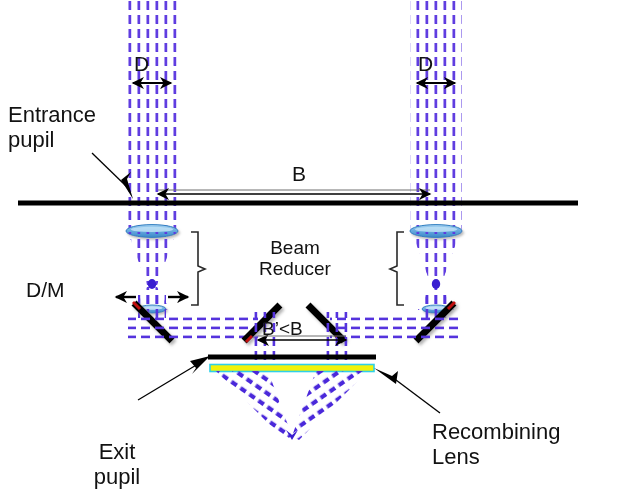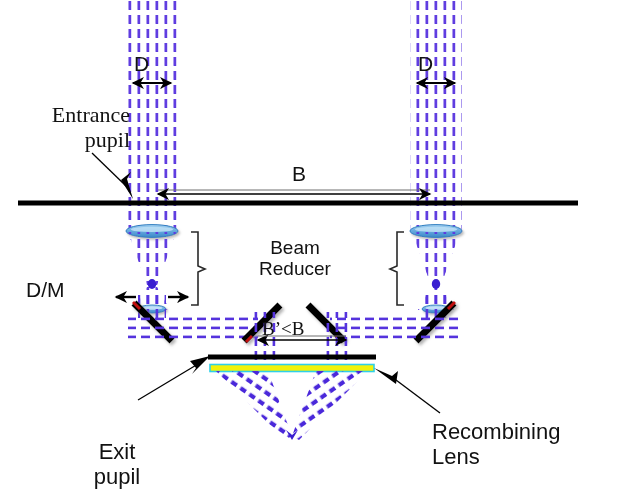--- a/index.html
+++ b/index.html
@@ -1,28 +1,28 @@
 <!DOCTYPE html>
 <html><head>
 <meta charset="utf-8">
 <style>
   html,body{margin:0;padding:0;background:#ffffff;}
   body{width:629px;height:498px;position:relative;overflow:hidden;
        font-family:"Liberation Sans","DejaVu Sans",sans-serif;color:#111;}
   #stage{position:absolute;left:0;top:0;width:629px;height:498px;}
   svg#diagram{position:absolute;left:0;top:0;width:629px;height:498px;}
   .lbl{position:absolute;white-space:pre;line-height:1.12;color:#121212;}
-  .lbl-entrance{left:8px;top:103px;width:122px;text-align:right;font-size:22px;font-family:Liberation Serif, serif;}
+  .lbl-entrance{left:8px;top:103px;width:122px;text-align:left;font-size:22px;}
   .lbl-exit{left:65px;top:412px;width:104px;text-align:center;font-size:22px;margin-top:28px;}
   .lbl-beamreducer{left:236px;top:237px;width:118px;text-align:center;font-size:19px;}
   .lbl-recomb{left:432px;top:420px;width:196px;text-align:left;font-size:22px;}
   .lbl-D-left{left:134px;top:52px;font-size:21px;}
   .lbl-D-right{left:418px;top:52px;font-size:21px;}
   .lbl-B{left:292px;top:162px;font-size:21px;}
-  .lbl-Bp{left:262px;top:318px;font-size:19px;font-family:Liberation Serif, serif;}
+  .lbl-Bp{left:262px;top:318px;font-size:19px;}
   .lbl-DM{left:26px;top:278px;font-size:21px;}
 </style>
 </head>
 <body>
 
 <div id="stage">
 
   <svg id="diagram" viewBox="0 0 629 498">
     <defs>
       <marker id="ah" markerWidth="9" markerHeight="9" refX="7.5" refY="4.5" orient="auto" markerUnits="userSpaceOnUse">

